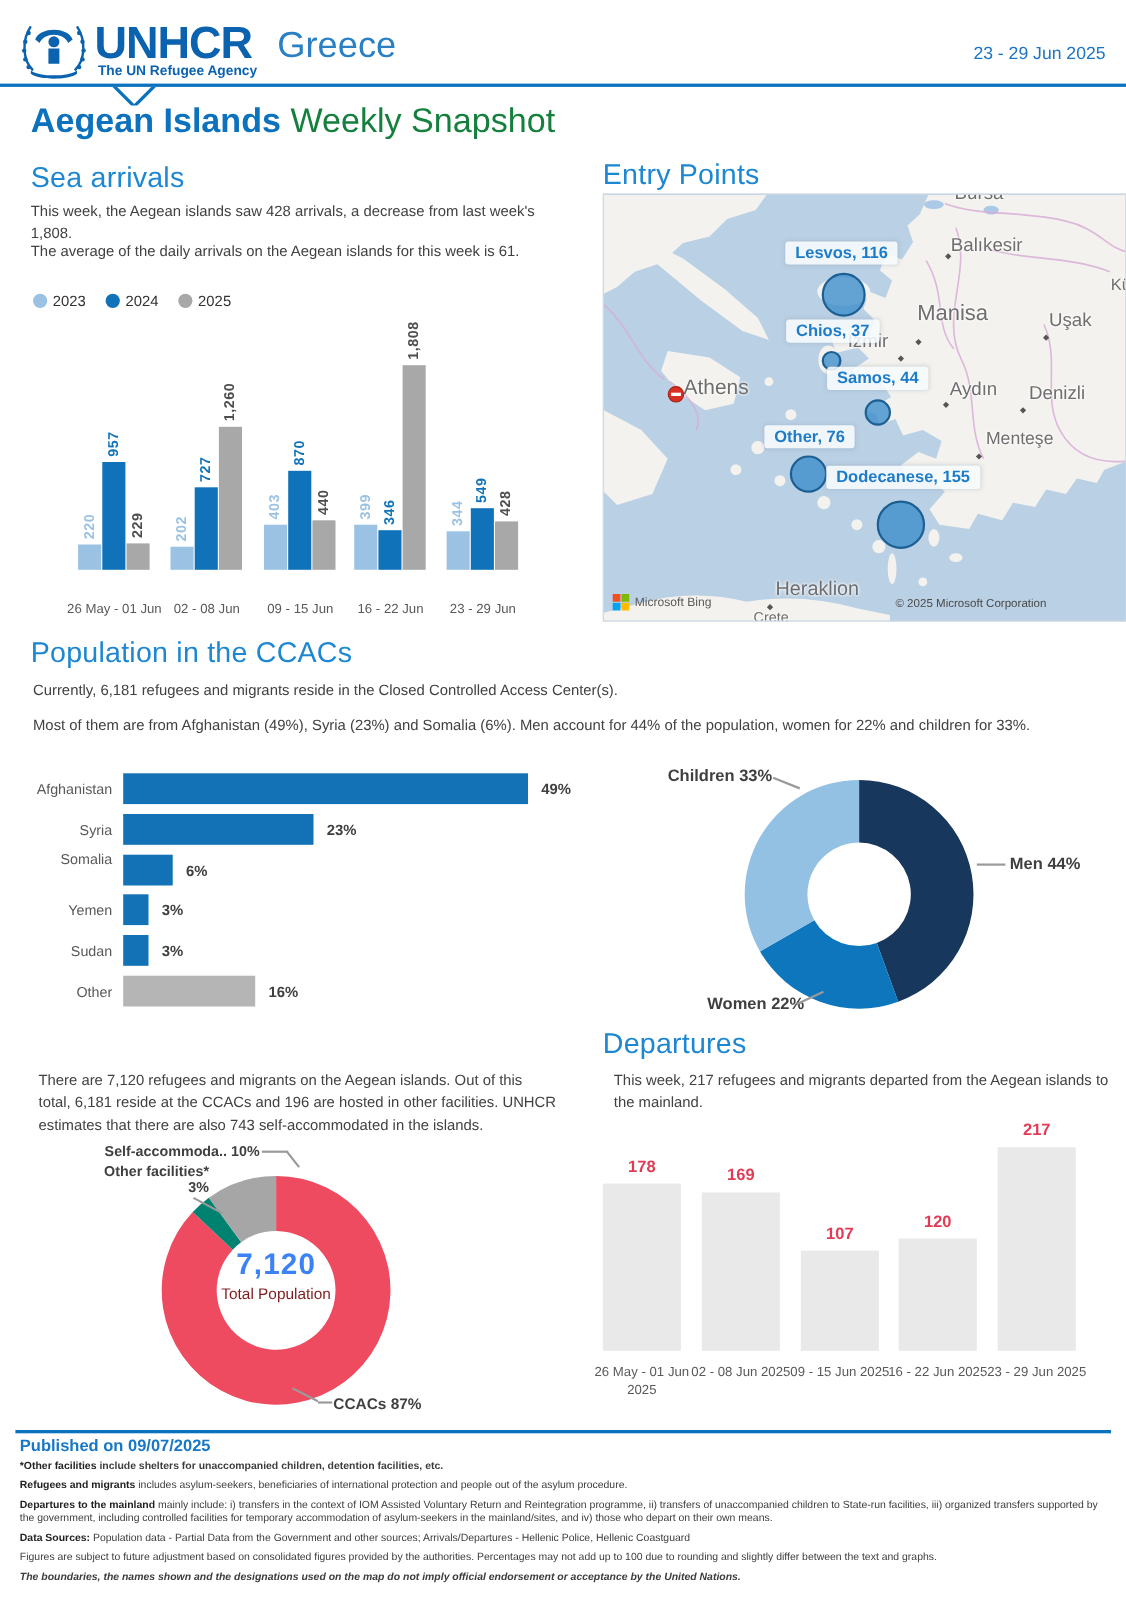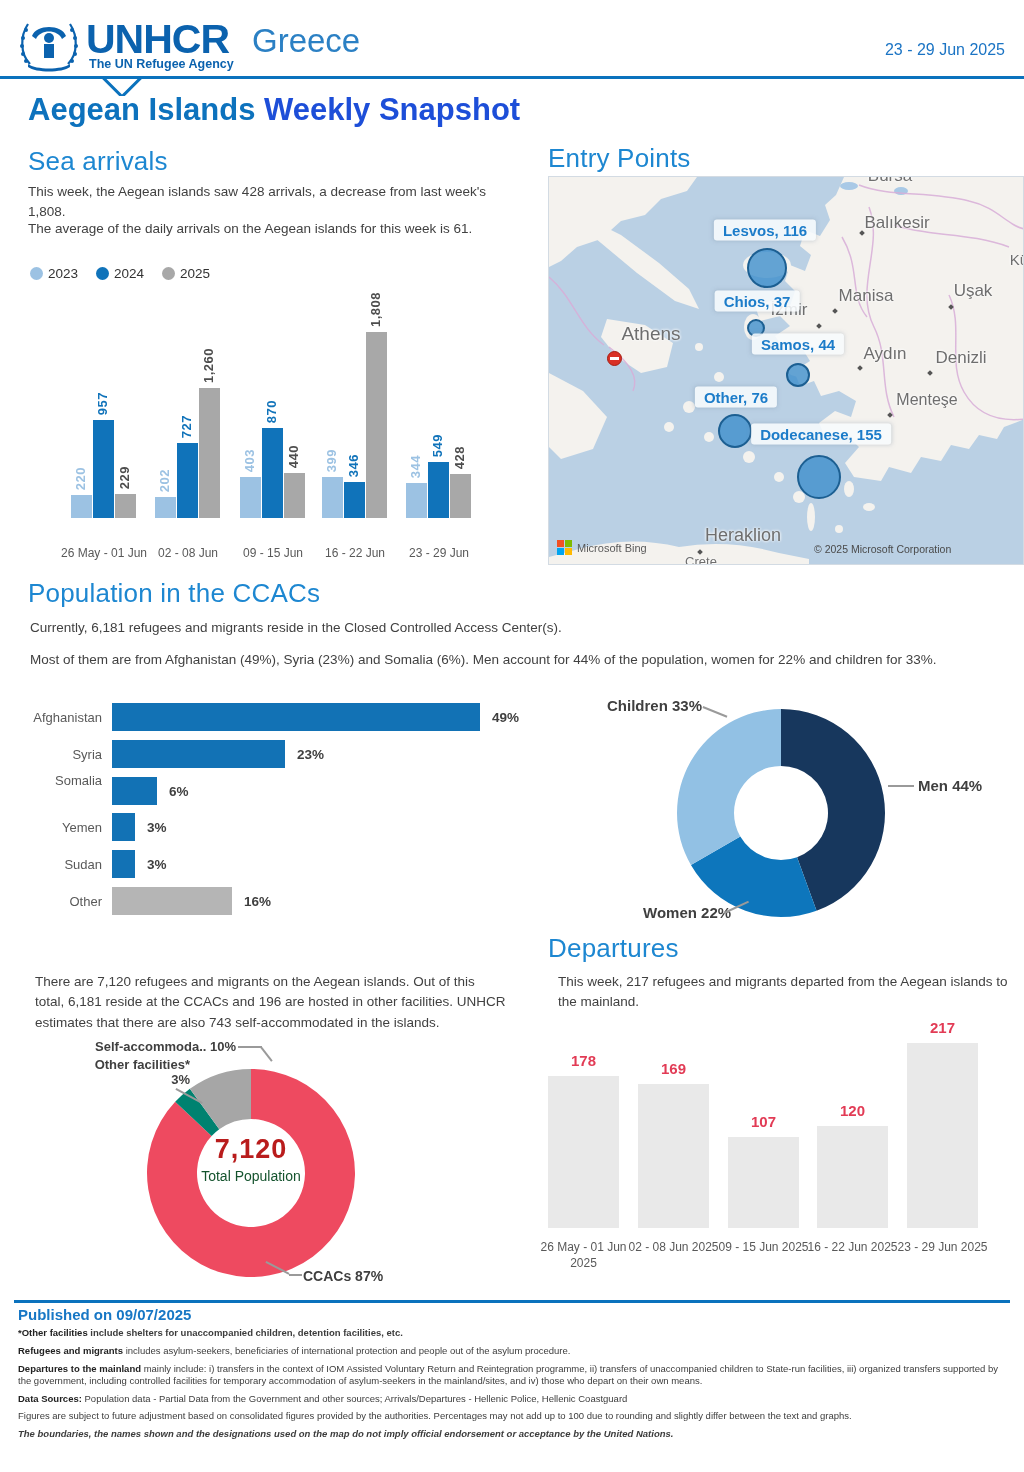--- a/index.html
+++ b/index.html
@@ -80,21 +80,21 @@
   <div class="abs" style="left:86px;top:16px;font-size:41px;font-weight:bold;color:#0b62ae;letter-spacing:-1px;">UNHCR</div>
   <div class="abs" style="left:89px;top:57px;font-size:12.5px;font-weight:bold;color:#0b62ae;">The UN Refugee Agency</div>
   <div class="abs" style="left:252px;top:22px;font-size:33px;color:#2b80c4;">Greece</div>
   <div class="abs" style="left:825px;top:41px;width:180px;text-align:right;font-size:16px;color:#1b74c4;">23 - 29 Jun 2025</div>
   <div id="top-rule"></div>
   <div id="notch-wrap">
       <div id="notch"></div>
     </div>
 
   <div class="abs" style="left:28px;top:92px;font-size:31px;">
-    <span style="font-weight:bold;color:#0d72bd;">Aegean Islands</span><span style="font-weight:bold;color:#1d4ed8;"> Weekly Snapshot</span>
+    <span style="font-weight:bold;color:#0d72bd;">Aegean Islands</span><span style="font-weight:normal;color:#15803d;"> Weekly Snapshot</span>
   </div>
 
   <div class="abs heading" style="left:28px;top:146px;">Sea arrivals</div>
   <div class="abs body-text" style="left:28px;top:182px;width:478px;">This week, the Aegean islands saw 428 arrivals, a decrease from last week's 1,808.</div>
   <div class="abs body-text" style="left:28px;top:219px;width:478px;">The average of the daily arrivals on the Aegean islands for this week is 61.</div>
   <div class="abs" id="arrivals-legend" style="left:30px;top:266px;display:flex;gap:18px;align-items:center;font-size:13.5px;color:#333;">
       <span style="display: flex; align-items: center; gap: 5px;">
         <span style="width: 13px; height: 13px; border-radius: 50%; background: rgb(156, 194, 227); display: inline-block;"></span>
         <span>2023</span>
       </span>
@@ -192,32 +192,32 @@
         <path d="M0,100 C24,120 30,150 55,168"></path>
         <path d="M60,170 C80,185 90,200 84,214"></path>
       </g>
     </svg>
     <div id="map-overlay" class="abs" style="left:0;top:0;width:476px;height:389px;">
         <div class="abs city" style="position: absolute; left: 341px; top: -1px; font-size: 17px;">Bursa</div>
         <div class="abs city" style="position: absolute; left: 348px; top: 46px; font-size: 17px;">Balıkesir</div>
         <div class="abs city-dot" style="position: absolute; left: 311px; top: 54px;"></div>
         <div class="abs city" style="position: absolute; left: 240px; top: 133px; font-size: 17px;">İzmir</div>
         <div class="abs city-dot" style="position: absolute; left: 268px; top: 147px;"></div>
-        <div class="abs city" style="position: absolute; left: 317px; top: 119px; font-size: 17px; text-align: right;">Manisa</div>
+        <div class="abs city" style="position: absolute; left: 317px; top: 108px; font-size: 20px; text-align: right;">Manisa</div>
         <div class="abs city-dot" style="position: absolute; left: 284px; top: 132px;"></div>
         <div class="abs city" style="position: absolute; left: 424px; top: 114px; font-size: 17px;">Uşak</div>
         <div class="abs city-dot" style="position: absolute; left: 400px; top: 128px;"></div>
         <div class="abs city" style="position: absolute; left: 336px; top: 177px; font-size: 17px;">Aydın</div>
         <div class="abs city-dot" style="position: absolute; left: 309px; top: 189px;"></div>
         <div class="abs city" style="position: absolute; left: 412px; top: 181px; font-size: 17px;">Denizli</div>
         <div class="abs city-dot" style="position: absolute; left: 379px; top: 194px;"></div>
         <div class="abs city" style="position: absolute; left: 378px; top: 223px; font-size: 16px;">Menteşe</div>
         <div class="abs city-dot" style="position: absolute; left: 339px; top: 236px;"></div>
         <div class="abs city" style="position: absolute; left: 470px; top: 82px; font-size: 15px;">Kü</div>
-        <div class="abs city" style="position: absolute; left: 102px; top: 157px; font-size: 19px;">Athens</div>
+        <div class="abs city" style="position: absolute; left: 102px; top: 176px; font-size: 19px;">Athens</div>
         <div class="abs city" style="position: absolute; left: 194px; top: 358px; font-size: 18px;">Heraklion</div>
         <div class="abs city-dot" style="position: absolute; left: 149px; top: 373px;"></div>
         <div class="abs city" style="position: absolute; left: 152px; top: 384px; font-size: 13px;">Crete</div>
         <div class="abs bubble" style="position: absolute; left: 218px; top: 91px; width: 36px; height: 36px;"></div>
         <div class="abs chip" style="position: absolute; left: 216px; top: 53px;">Lesvos, 116</div>
         <div class="abs bubble" style="position: absolute; left: 207px; top: 151px; width: 14px; height: 14px;"></div>
         <div class="abs chip" style="position: absolute; left: 208px; top: 124px;">Chios, 37</div>
         <div class="abs bubble" style="position: absolute; left: 249px; top: 198px; width: 20px; height: 20px;"></div>
         <div class="abs chip" style="position: absolute; left: 249px; top: 167px;">Samos, 44</div>
         <div class="abs bubble" style="position: absolute; left: 186px; top: 254px; width: 30px; height: 30px;"></div>
@@ -289,22 +289,22 @@
   <div class="donut-label2" style="left:40px;top:1057px;width:150px;text-align:right;">
     <div>Other facilities*</div>
     <div>3%</div>
   </div>
   <div class="donut-label2" style="left:303px;top:1268px;font-size:14px;">CCACs 87%</div>
   <div class="leader" style="left:238px;top:1046px;width:24px;"></div>
   <div class="leader" style="left:261px;top:1046px;width:18px;transform:rotate(52deg);"></div>
   <div class="leader" style="left:176px;top:1088px;width:30px;transform:rotate(28deg);"></div>
   <div class="leader" style="left:266px;top:1261px;width:26px;transform:rotate(27deg);"></div>
   <div class="leader" style="left:289px;top:1274px;width:13px;"></div>
-  <div class="abs" style="left:171px;top:1134px;width:160px;text-align:center;font-size:27px;font-weight:bold;color:#b91c1c;letter-spacing:1px;">7,120</div>
-  <div class="abs" style="left:171px;top:1168px;width:160px;text-align:center;font-size:14px;color:#14532d;">Total Population</div>
+  <div class="abs" style="left:171px;top:1134px;width:160px;text-align:center;font-size:27px;font-weight:bold;color:#3b82f6;letter-spacing:1px;">7,120</div>
+  <div class="abs" style="left:171px;top:1168px;width:160px;text-align:center;font-size:14px;color:#7f1d1d;">Total Population</div>
 
   <div class="abs heading" style="left:548px;top:933px;">Departures</div>
   <div class="abs body-text" style="left:558px;top:972px;width:452px;">This week, 217 refugees and migrants departed from the Aegean islands to the mainland.</div>
   <div id="dep-chart">
       <div class="dep-bar" style="position: absolute; left: 0px; top: 33px; width: 71px; height: 152px;"></div>
       <div class="dep-val" style="position: absolute; left: 0px; top: 9px;">178</div>
       <div class="dep-cat" style="position: absolute; left: -12.5px; top: 197px;">26 May - 01 Jun 2025</div>
       <div class="dep-bar" style="position: absolute; left: 90px; top: 41px; width: 71px; height: 144px;"></div>
       <div class="dep-val" style="position: absolute; left: 90px; top: 17px;">169</div>
       <div class="dep-cat" style="position: absolute; left: 77.5px; top: 197px;">02 - 08 Jun 2025</div>

